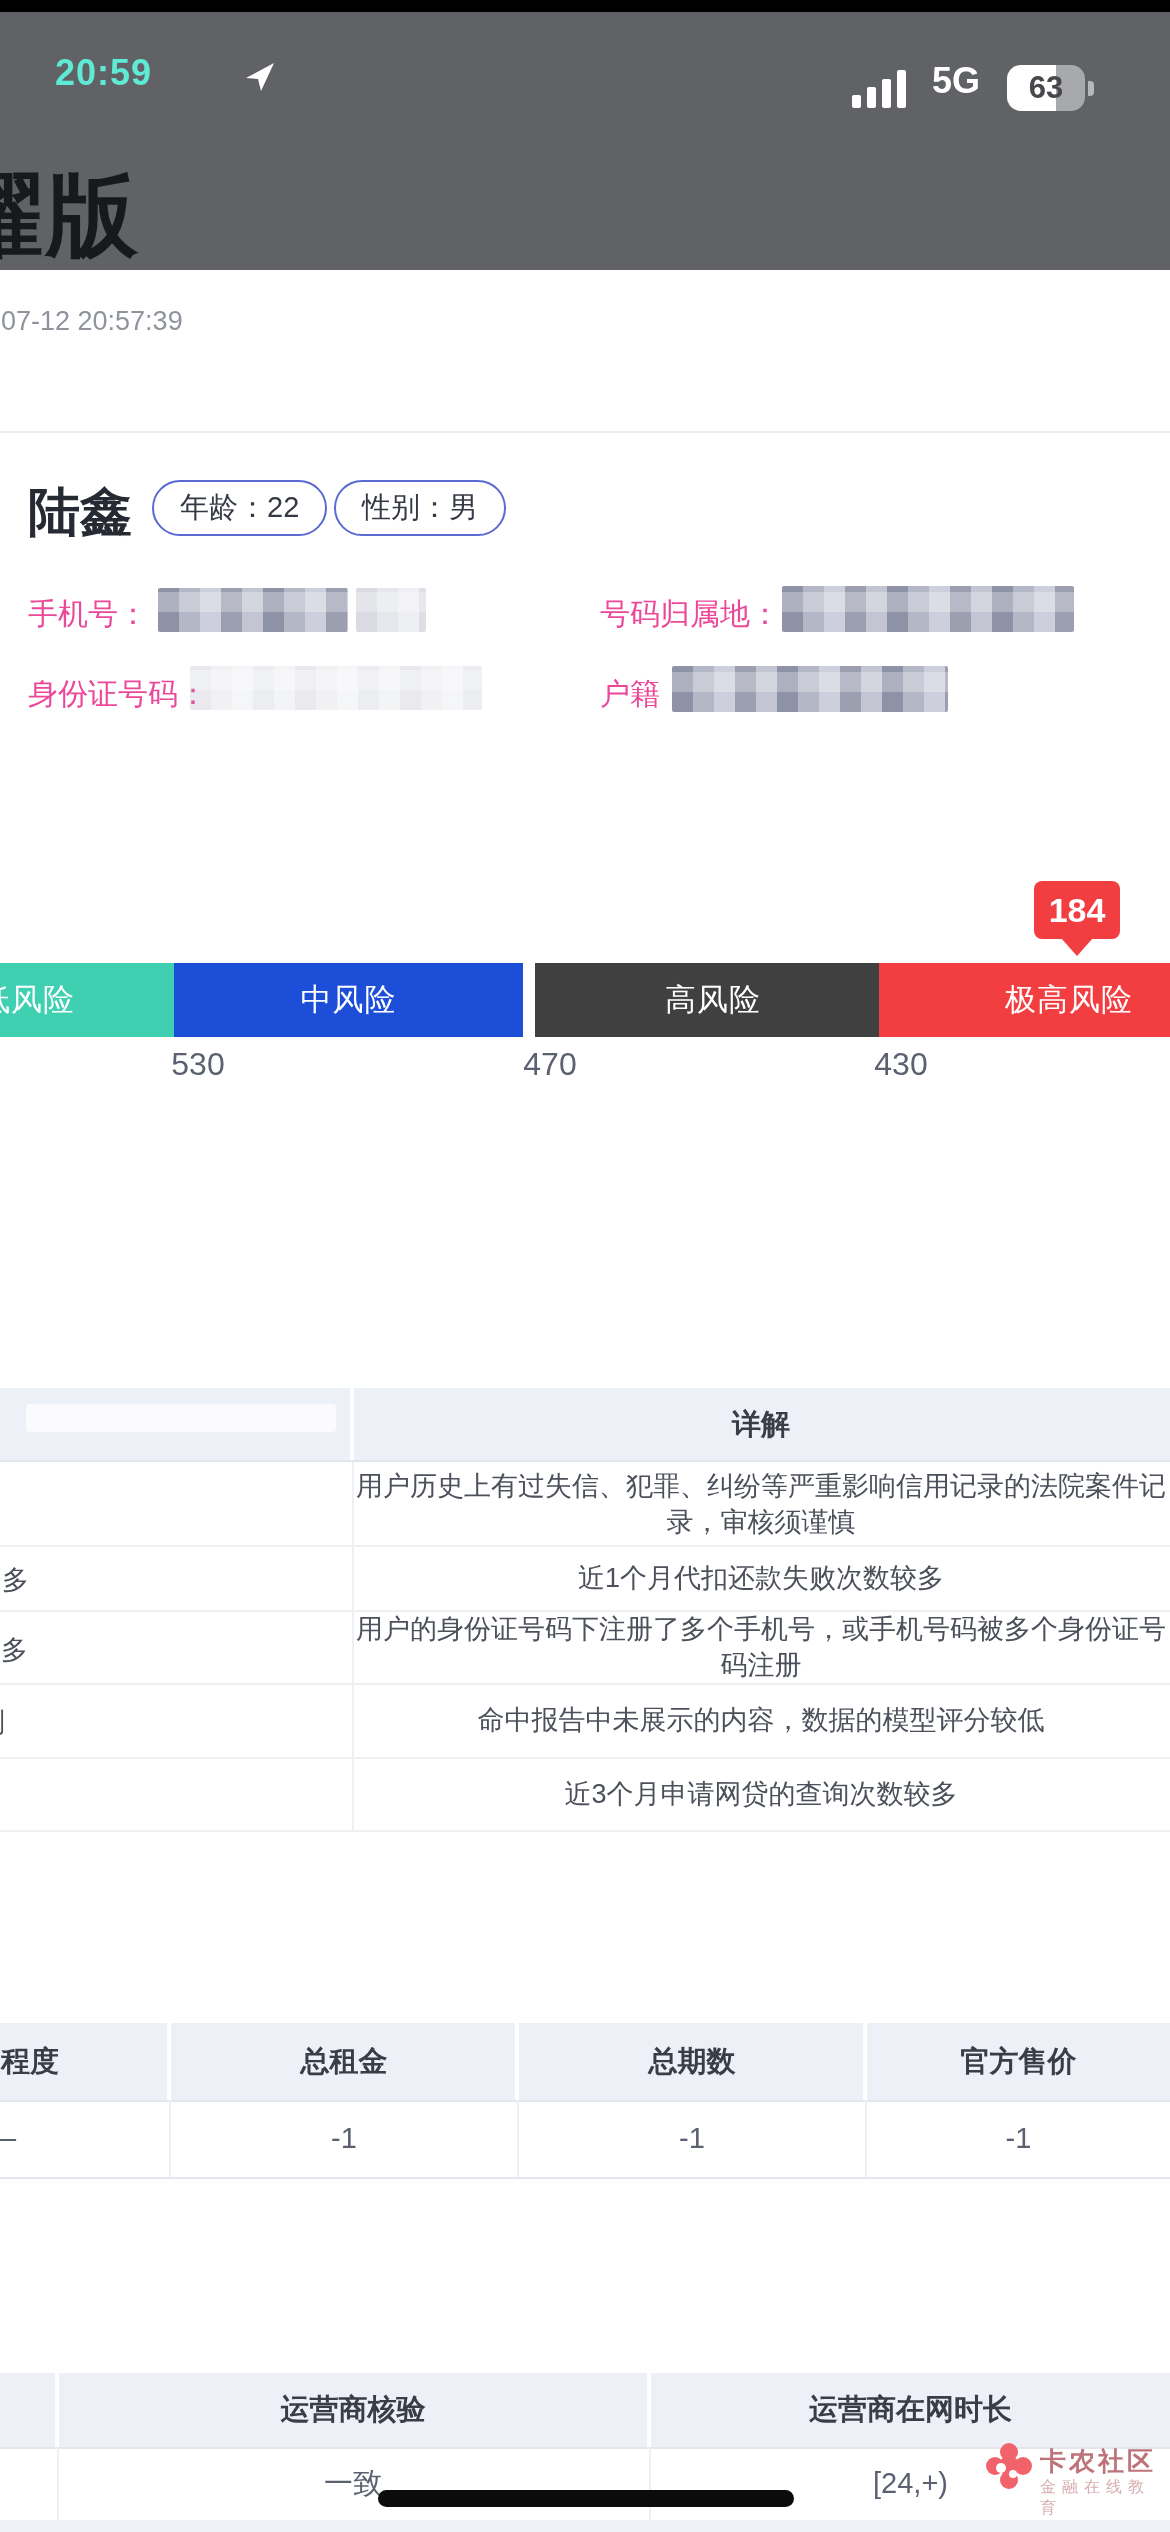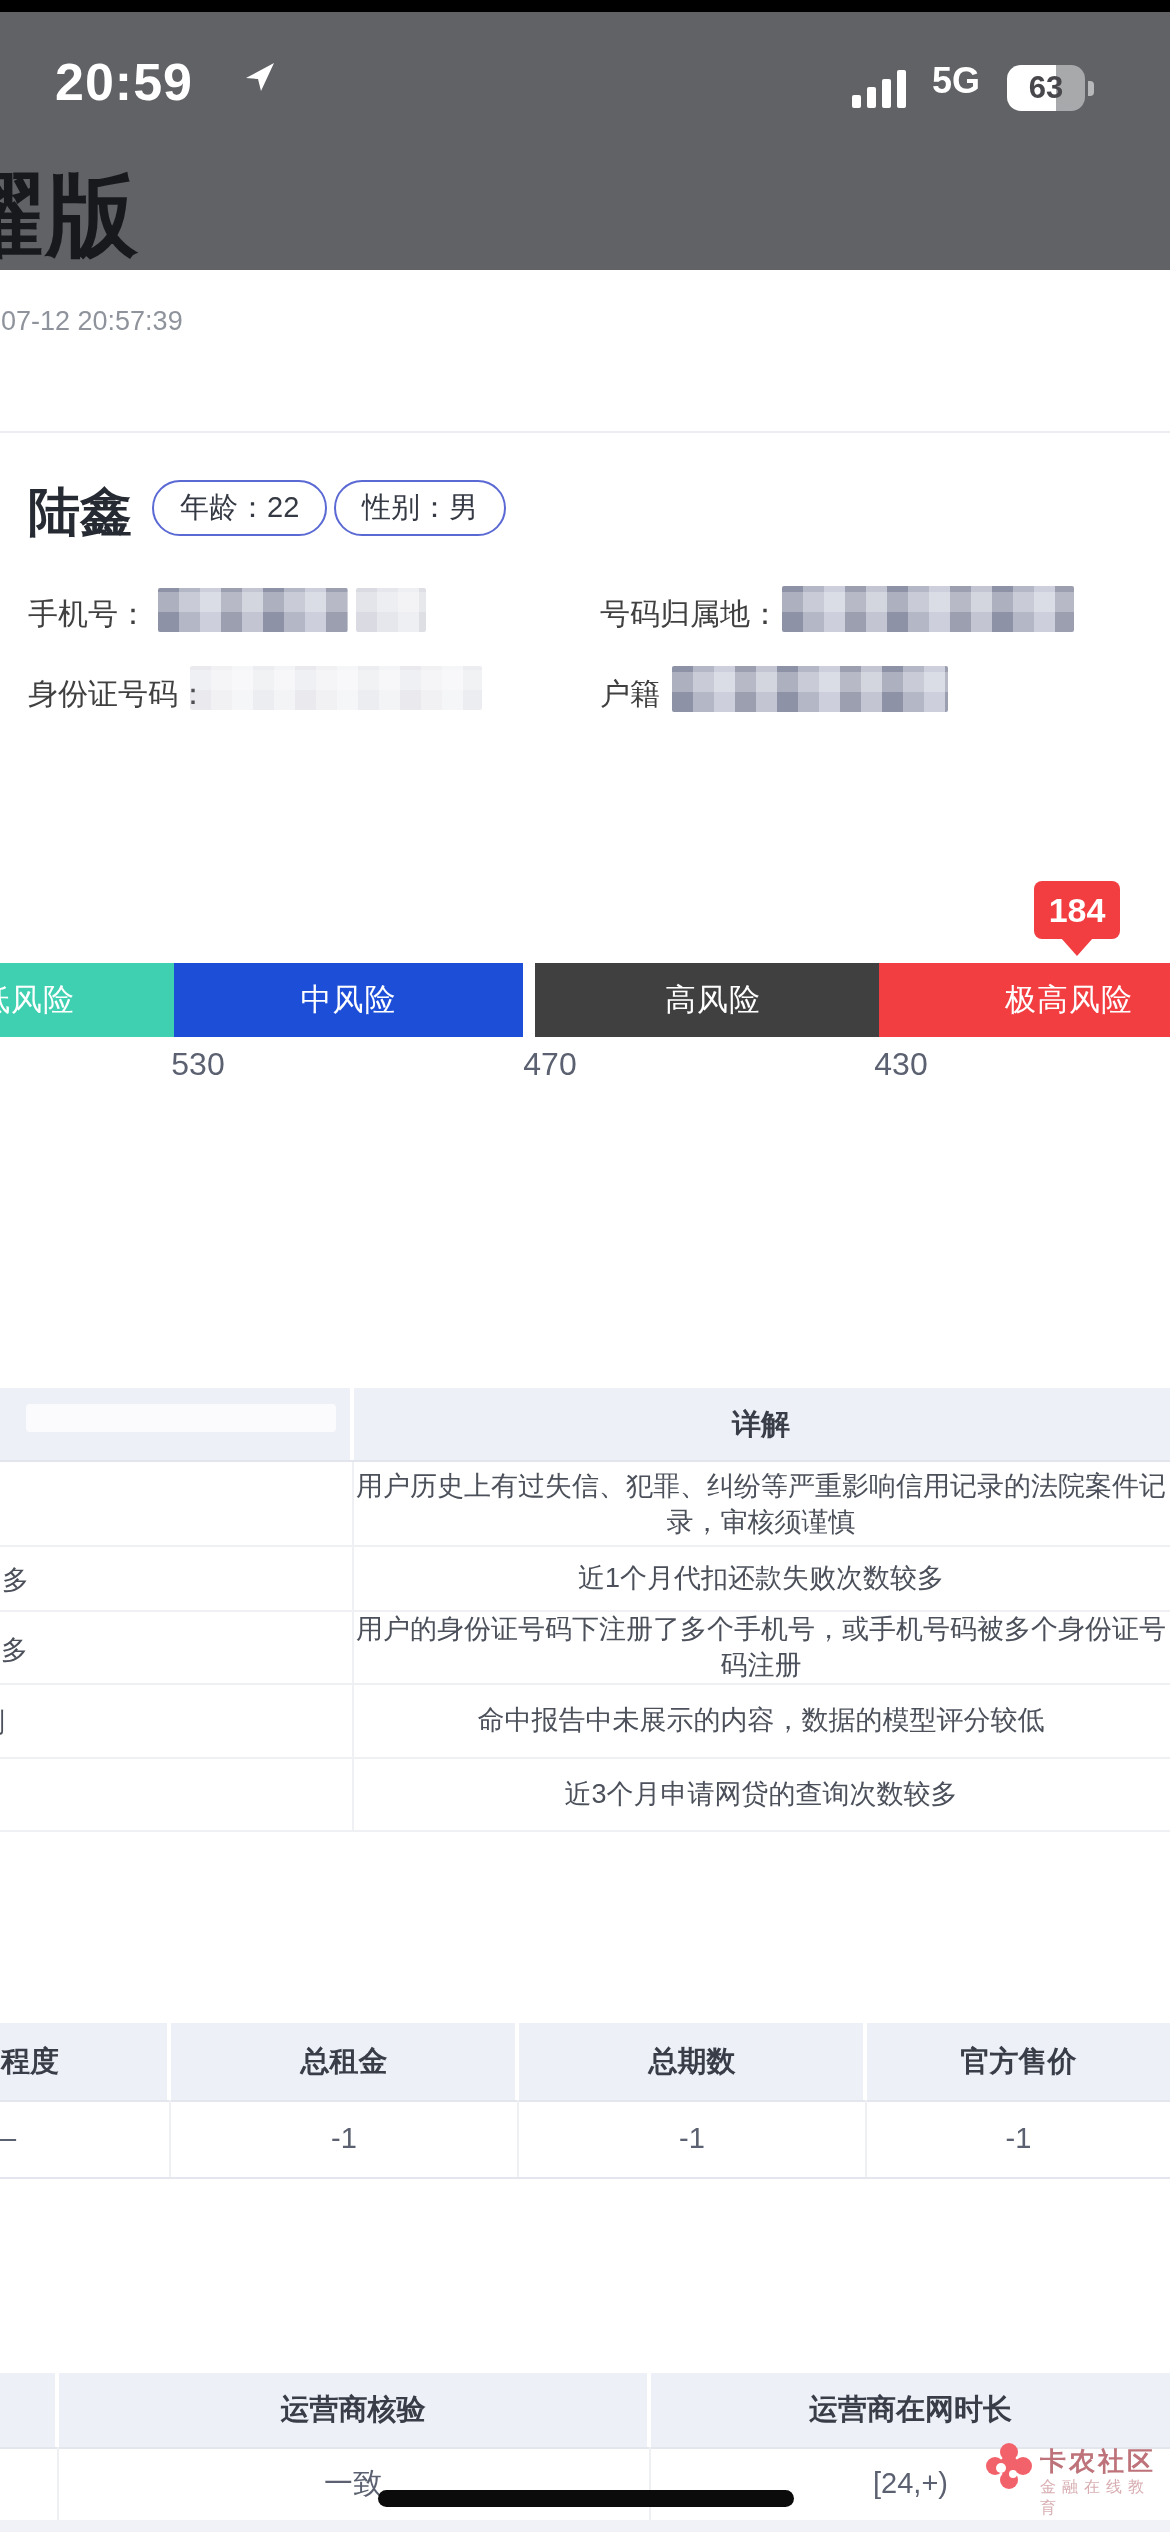--- a/index.html
+++ b/index.html
@@ -3,42 +3,42 @@
 <meta charset="utf-8">
 <style>
   html,body{margin:0;padding:0;background:#ffffff;}
   *{box-sizing:border-box;font-family:"Liberation Sans","DejaVu Sans",sans-serif;}
   .screen{position:relative;width:1170px;height:2532px;background:#ffffff;overflow:hidden;}
   .abs{position:absolute;}
 
   
   .top-strip{left:0;top:0;width:1170px;height:12px;background:#000;}
   .statusbar{left:0;top:12px;width:1170px;height:258px;background:#606266;}
-  .sb-time{left:55px;top:40px;font-size:52px;font-weight:bold;color:#ffffff;letter-spacing:1px;}
+  .sb-time{left:55px;top:40px;font-size:36px;font-weight:bold;color:#5eead4;letter-spacing:1px;}
   .loc-icon{left:243px;top:48px;}
   .sig{left:852px;top:58px;width:66px;height:38px;}
   .sig i{position:absolute;bottom:0;width:9px;background:#fff;border-radius:2px;}
   .sb-net{left:932px;top:48px;font-size:36px;font-weight:bold;color:#fff;}
   .battery{left:1007px;top:53px;width:78px;height:46px;border-radius:14px;
     background:linear-gradient(90deg,#ffffff 0 63%,rgba(255,255,255,.45) 63% 100%);
     display:flex;align-items:center;justify-content:center;}
   .battery span{font-size:31px;font-weight:bold;color:#48484c;}
   .bat-cap{left:1088px;top:69px;width:6px;height:15px;background:rgba(255,255,255,.55);border-radius:0 4px 4px 0;}
   .app-title{left:-48px;top:142px;font-size:92px;font-weight:900;color:#17191d;letter-spacing:2px;white-space:nowrap;}
   .page-ind{left:0;top:172px;width:1170px;text-align:center;font-size:48px;font-weight:bold;color:#fff;}
 
   
   .timestamp{left:-8px;top:306px;font-size:27px;color:#8f939c;white-space:nowrap;}
   .divider{left:0;top:431px;width:1170px;height:2px;background:#eceef2;}
 
   
   .name{left:28px;top:478px;font-size:52px;font-weight:600;color:#262b33;}
   .badge{height:56px;border:2px solid #5a69d3;border-radius:28px;display:flex;align-items:center;
     padding:0 26px;font-size:29px;color:#343943;background:#fff;white-space:nowrap;}
-  .field-label{font-size:30px;color:#404040;white-space:nowrap;}
+  .field-label{font-size:30px;color:#ec4899;white-space:nowrap;}
   .mosaic{border-radius:2px;background:
     repeating-linear-gradient(0deg,rgba(255,255,255,0) 0 20px,rgba(255,255,255,.28) 20px 40px),
     repeating-linear-gradient(90deg,#8e92a6 0 21px,#b4b7c6 21px 42px,#cdd0dc 42px 63px,#9b9fb0 63px 84px,#c3c6d2 84px 105px);}
   .mosaic.light{opacity:.32;}
   .mosaic.xlight{opacity:.18;}
 
   
   .tooltip{left:1034px;top:881px;width:86px;height:58px;background:#f23d41;border-radius:8px;
     display:flex;align-items:center;justify-content:center;font-size:34px;font-weight:bold;color:#fff;}
   .tip-tri{left:1061px;top:938px;width:0;height:0;border-left:16px solid transparent;

